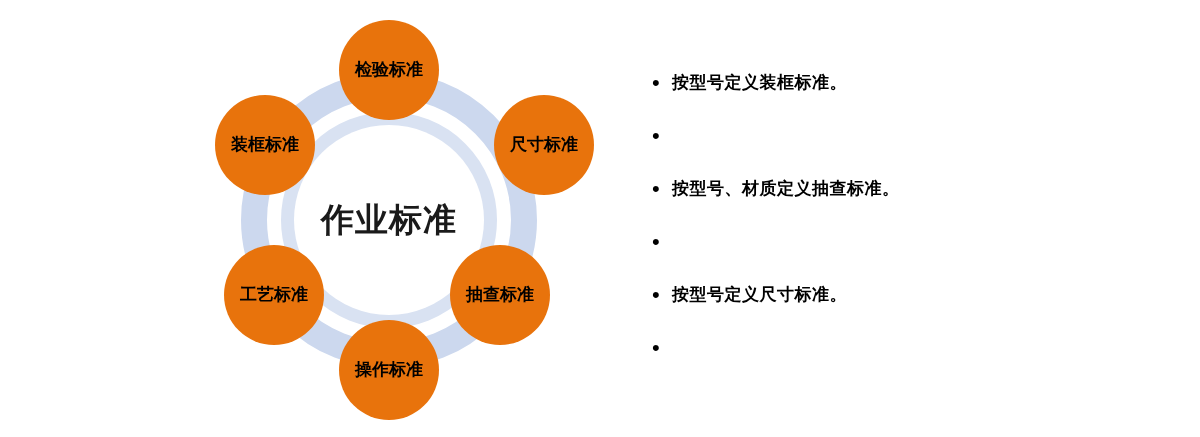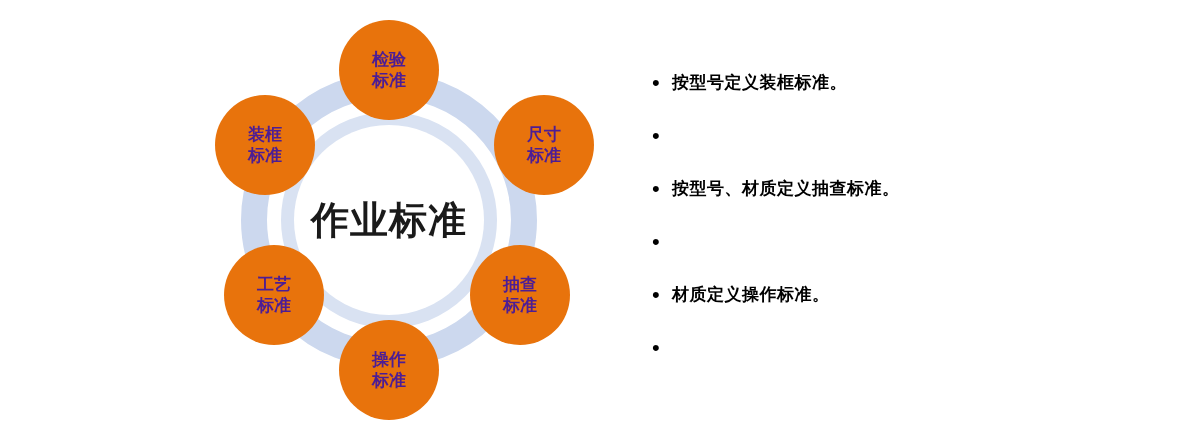--- a/index.html
+++ b/index.html
@@ -63,37 +63,36 @@
     width: 190px;
     height: 190px;
     background: #ffffff;
   }
 
   #center-label {
     position: absolute;
     left: 389px;
     top: 220px;
     transform: translate(-50%, -50%);
-    font-size: 38px;
+    font-size: 33px;
     font-weight: bold;
     color: #1a1a1a;
     letter-spacing: 1px;
     white-space: nowrap;
     z-index: 5;
   }
 
   .node {
     position: absolute;
     width: 100px;
     height: 100px;
     border-radius: 50%;
     background: #e8730c;
-    color: #4c1d95;
+    color: #000000;
     display: flex;
-    flex-direction: column;
     align-items: center;
     justify-content: center;
     font-size: 17px;
     font-weight: bold;
     line-height: 1.25;
     z-index: 6;
     transform: translate(-50%, -50%);
   }
   .node span { display: block; white-space: nowrap; }
 
@@ -143,21 +142,21 @@
 
     <div id="nodes">
         <div class="node" style="left: 389px; top: 70px; background: rgb(232, 115, 12);">
           <span>检验</span>
           <span>标准</span>
         </div>
         <div class="node" style="left: 544px; top: 145px; background: rgb(232, 115, 12);">
           <span>尺寸</span>
           <span>标准</span>
         </div>
-        <div class="node" style="left: 520px; top: 295px; background: rgb(232, 115, 12);">
+        <div class="node" style="left: 500px; top: 295px; background: rgb(232, 115, 12);">
           <span>抽查</span>
           <span>标准</span>
         </div>
         <div class="node" style="left: 389px; top: 370px; background: rgb(232, 115, 12);">
           <span>操作</span>
           <span>标准</span>
         </div>
         <div class="node" style="left: 274px; top: 295px; background: rgb(232, 115, 12);">
           <span>工艺</span>
           <span>标准</span>
@@ -179,20 +178,20 @@
       </div>
       <div class="bullet-item">
         <div class="bullet-dot">•</div>
         <div class="bullet-text">按型号、材质定义抽查标准。</div>
       </div>
       <div class="bullet-item">
         <div class="bullet-dot">•</div>
       </div>
       <div class="bullet-item">
         <div class="bullet-dot">•</div>
-        <div class="bullet-text">材质定义操作标准。</div>
+        <div class="bullet-text">按型号定义尺寸标准。</div>
       </div>
       <div class="bullet-item">
         <div class="bullet-dot">•</div>
       </div>
     </div>
 
 </div>
 
 </body></html>

